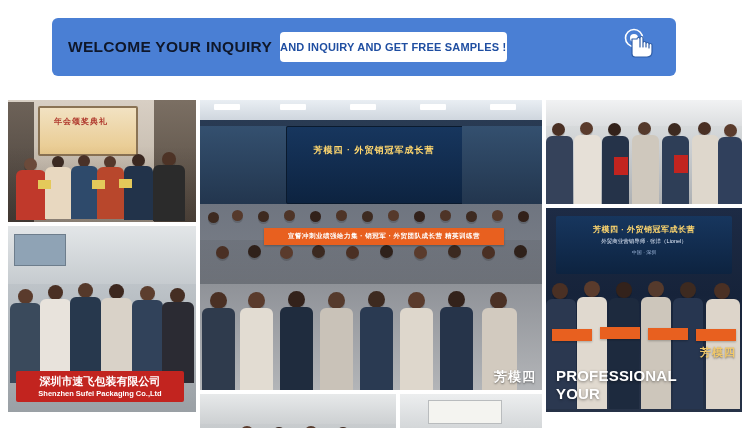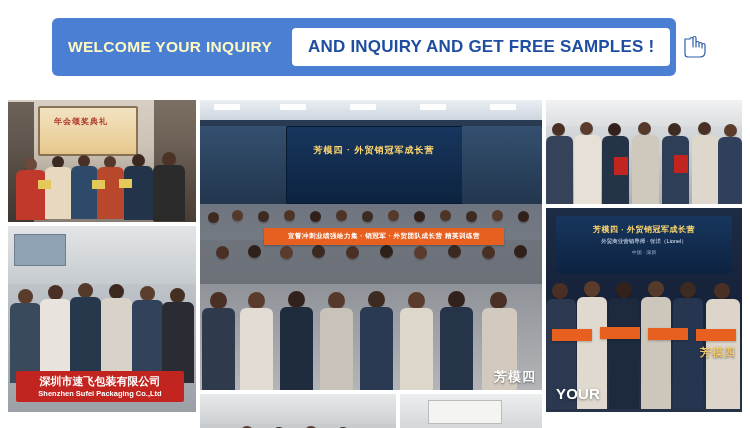--- a/index.html
+++ b/index.html
@@ -23,35 +23,35 @@
     width: 624px;
     height: 58px;
     background: #4a7fd4;
     border-radius: 6px;
     display: flex;
     align-items: center;
     box-sizing: border-box;
     padding: 0 14px 0 16px;
   }
   .banner-left {
-    color: #fef9c3;
+    color: #0f172a;
     font-size: 15.5px;
     font-weight: bold;
     letter-spacing: 0.3px;
     white-space: nowrap;
-    padding-right: 20px;
+    padding-right: 8px;
   }
   .banner-pill {
     background: #ffffff;
     border-radius: 4px;
     color: #1f4ea1;
-    font-size: 17px;
+    font-size: 11px;
     font-weight: bold;
     letter-spacing: 0.2px;
-    padding: 9px 16px;
+    padding: 9px 0;
     white-space: nowrap;
   }
   .banner-icon {
     margin-left: auto;
     width: 46px;
     height: 46px;
     display: flex;
     align-items: center;
     justify-content: center;
   }
@@ -374,18 +374,19 @@
 
         <div class="banner-strip" style="left:6px;top:56px;width:40px;height:12px;"></div>
         <div class="banner-strip" style="left:54px;top:54px;width:40px;height:12px;"></div>
         <div class="banner-strip" style="left:102px;top:55px;width:40px;height:12px;"></div>
         <div class="banner-strip" style="left:150px;top:56px;width:40px;height:12px;"></div>
       </div>
 
       <div class="corner-watermark" style="right:6px;bottom:52px;color:#f0c86a;font-size:11px;">芳模四</div>
 
       <div class="team-caption">
+        <div>PROFESSIONAL</div>
         <div>YOUR</div>
       </div>
     </div>
   </div>
 
 </div>
 
 </body></html>

